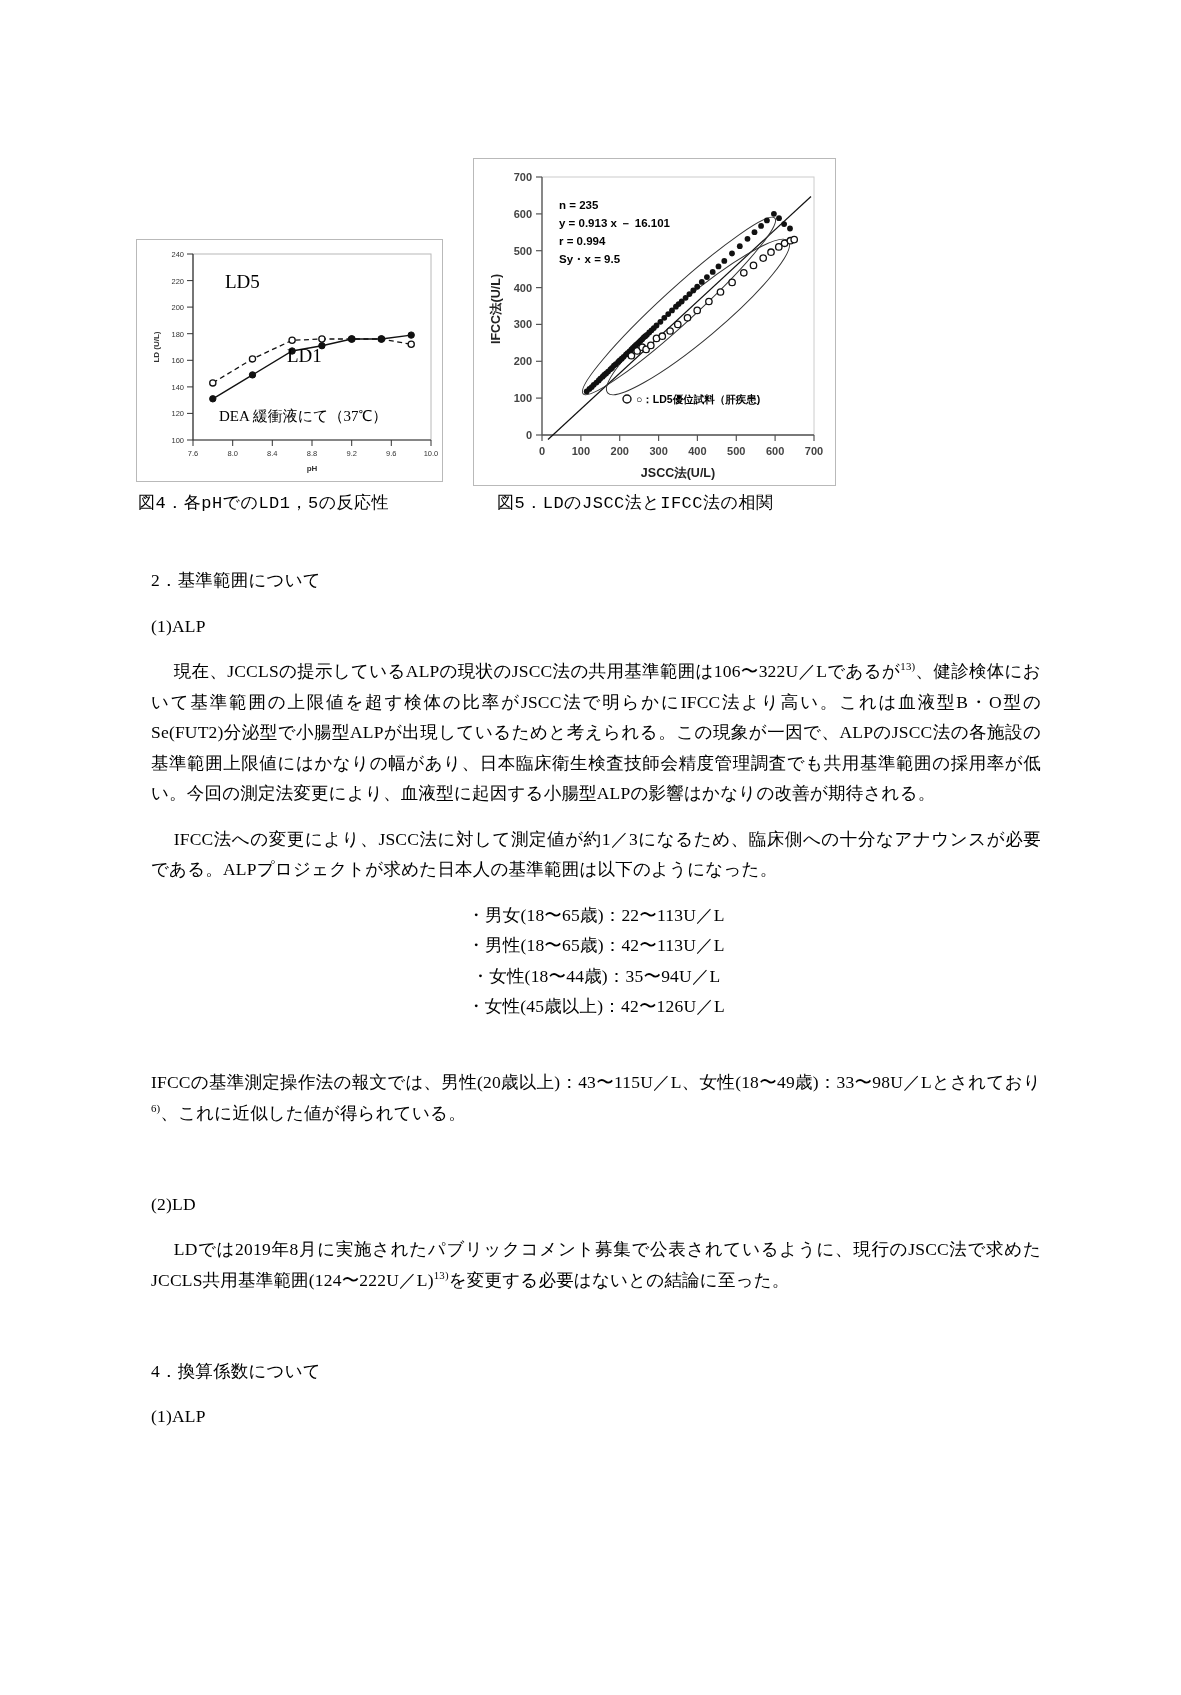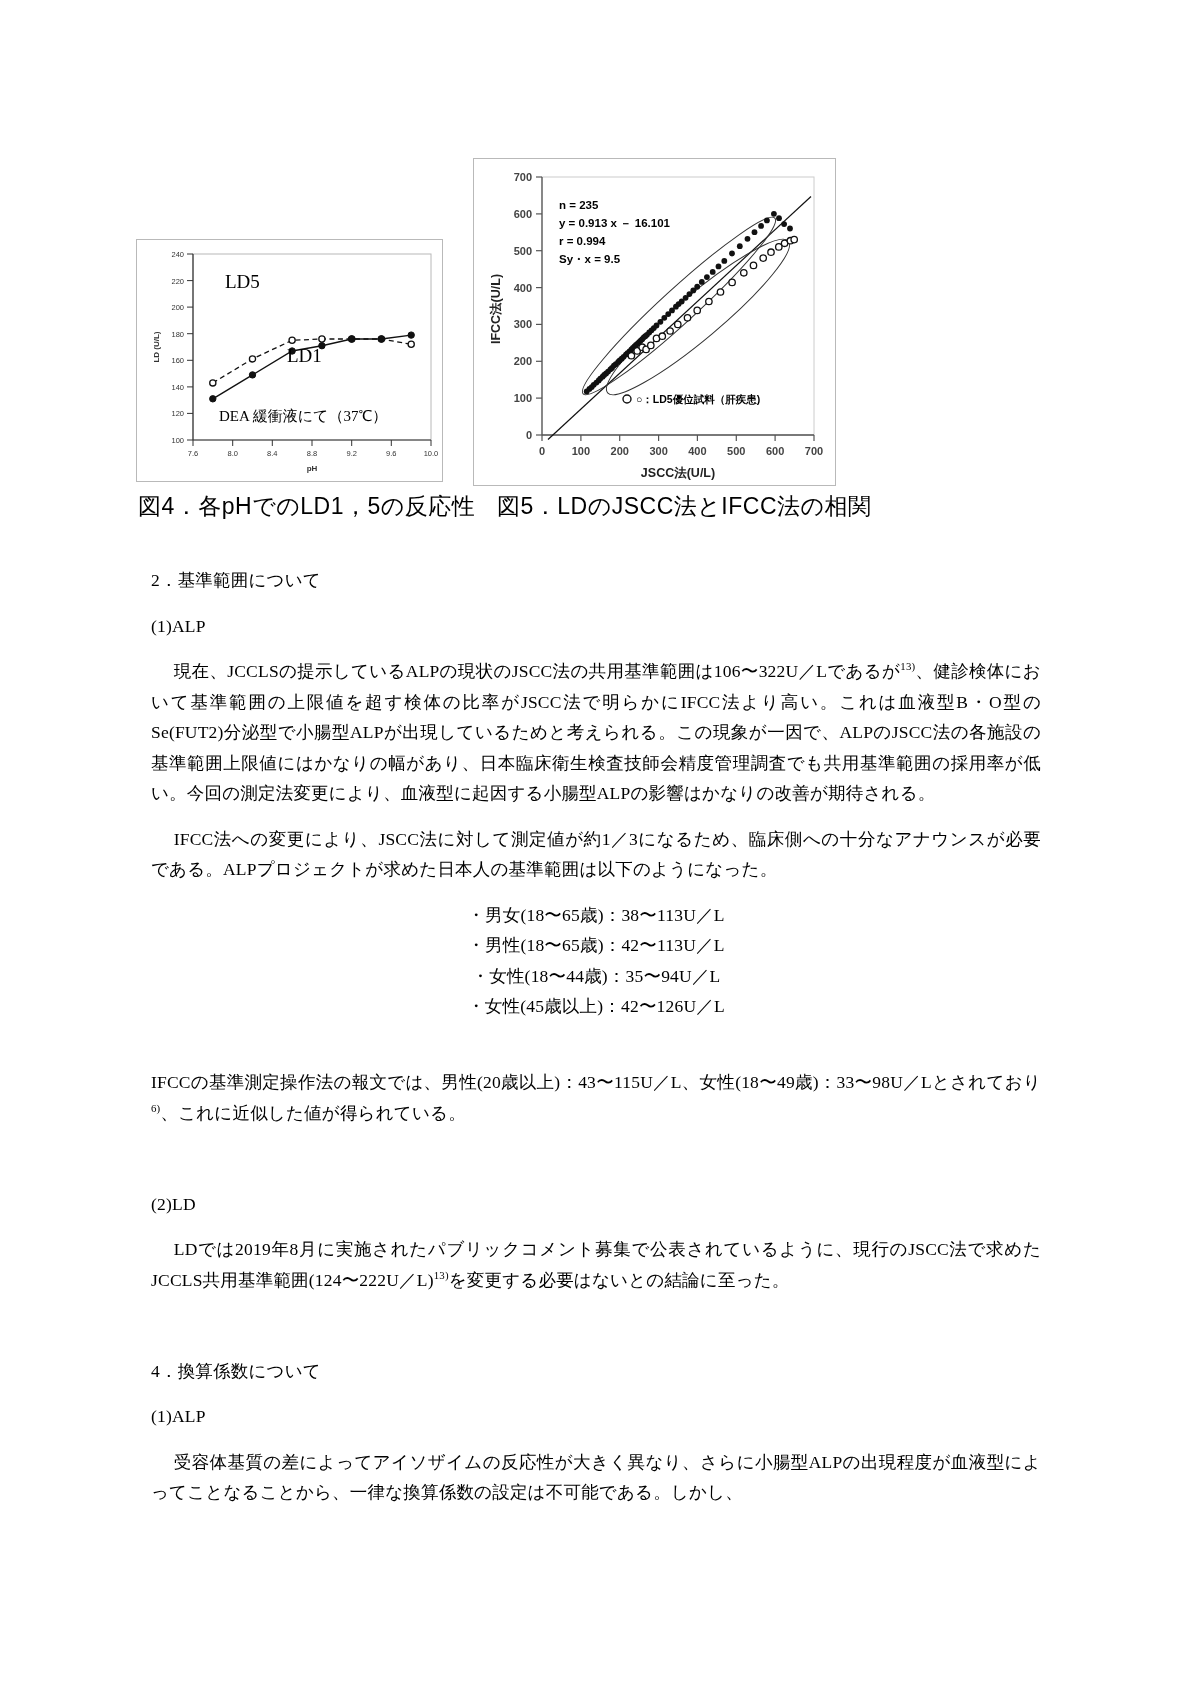--- a/index.html
+++ b/index.html
@@ -30,22 +30,22 @@
     border: 1px solid #b9b9b9;
     box-sizing: border-box;
   }
   #fig4-box { left: 0px;   top: 81px;  width: 307px; height: 243px; }
   #fig5-box { left: 337px; top: 0px;   width: 363px; height: 328px; }
 
   .chart-svg { display:block; }
 
   .fig-caption {
     position: absolute;
-    font-family: Liberation Sans, sans-serif;
-    font-size: 23px;
+    font-family: Liberation Mono, monospace;
+    font-size: 17px;
     letter-spacing: 0.5px;
     white-space: nowrap;
   }
   #fig4-caption { left: 2px;   top: 333px; }
   #fig5-caption { left: 325px; top: 333px; margin-left: 36px; }
 
   
   .body-text {
     position: absolute;
     left: 136px;
@@ -329,37 +329,36 @@
   <div class="body-text">
 
     <p class="heading">2．基準範囲について</p>
     <p class="heading">(1)ALP</p>
 
     <p class="para indent"><span>現在、JCCLSの提示しているALPの現状のJSCC法の共用基準範囲は106〜322U／Lであるが</span><sup>13)</sup><span>、健診検体において基準範囲の上限値を超す検体の比率がJSCC法で明らかにIFCC法より高い。これは血液型B・O型のSe(FUT2)分泌型で小腸型ALPが出現しているためと考えられる。この現象が一因で、ALPのJSCC法の各施設の基準範囲上限値にはかなりの幅があり、日本臨床衛生検査技師会精度管理調査でも共用基準範囲の採用率が低い。今回の測定法変更により、血液型に起因する小腸型ALPの影響はかなりの改善が期待される。</span></p>
 
     <p class="para indent">IFCC法への変更により、JSCC法に対して測定値が約1／3になるため、臨床側への十分なアナウンスが必要である。ALPプロジェクトが求めた日本人の基準範囲は以下のようになった。</p>
 
     <ul class="bullet-list">
-      <li class="bullet-item">・男女(18〜65歳)：38〜113U／L</li>
+      <li class="bullet-item">・男女(18〜65歳)：22〜113U／L</li>
       <li class="bullet-item">・男性(18〜65歳)：42〜113U／L</li>
       <li class="bullet-item">・女性(18〜44歳)：35〜94U／L</li>
       <li class="bullet-item">・女性(45歳以上)：42〜126U／L</li>
     </ul>
 
     <div class="spacer-line"></div>
 
     <p class="para"><span>IFCCの基準測定操作法の報文では、男性(20歳以上)：43〜115U／L、女性(18〜49歳)：33〜98U／Lとされており</span><sup>6)</sup><span>、これに近似した値が得られている。</span></p>
 
     <div class="spacer-line"></div>
 
     <p class="heading">(2)LD</p>
 
     <p class="para indent"><span>LDでは2019年8月に実施されたパブリックコメント募集で公表されているように、現行のJSCC法で求めたJCCLS共用基準範囲(124〜222U／L)</span><sup>13)</sup><span>を変更する必要はないとの結論に至った。</span></p>
 
     <div class="spacer-line"></div>
 
     <p class="heading">4．換算係数について</p>
     <p class="heading">(1)ALP</p>
 
-    <p class="para indent">受容体基質の差によってアイソザイムの反応性が大きく異なり、さらに小腸型ALPの出現程度が血液型によってことなることから、一律な換算係数の設定は不可能である。しかし、</p>
   </div>
 
 </div>
 
 </body></html>

